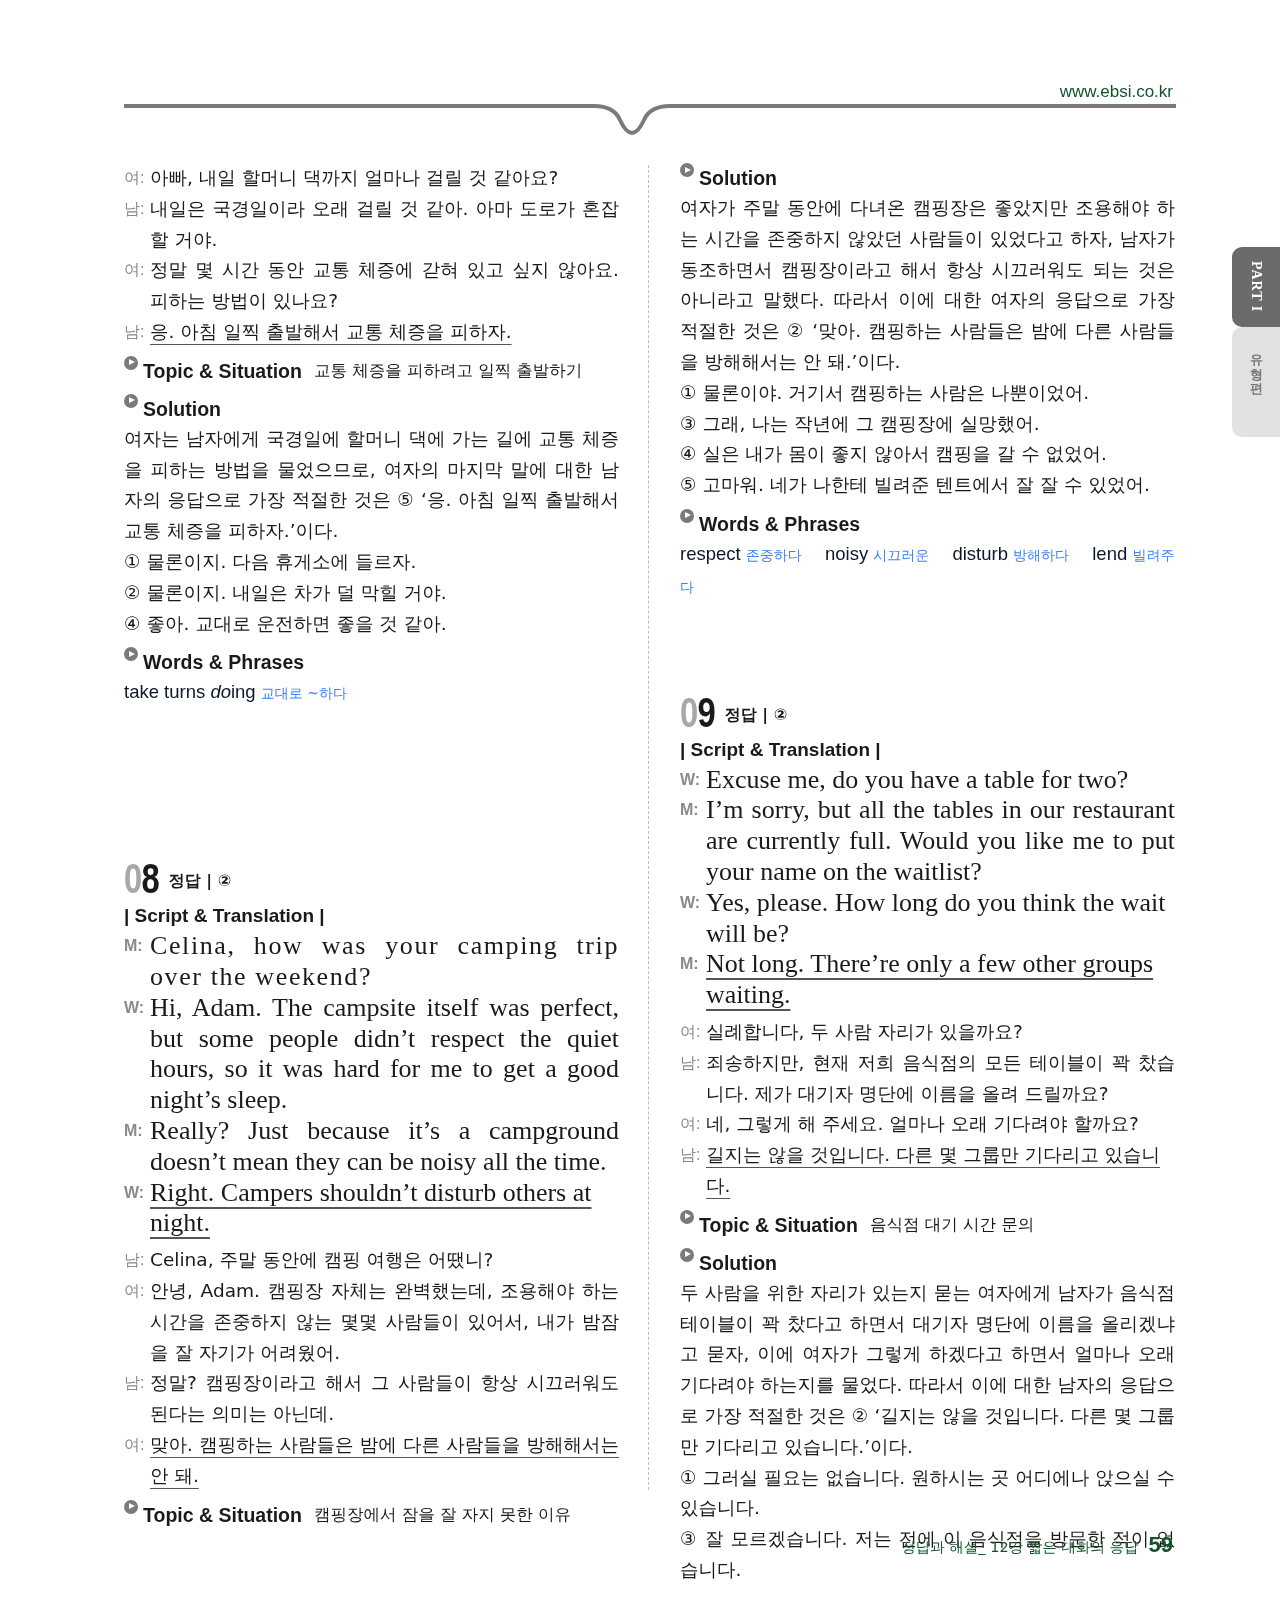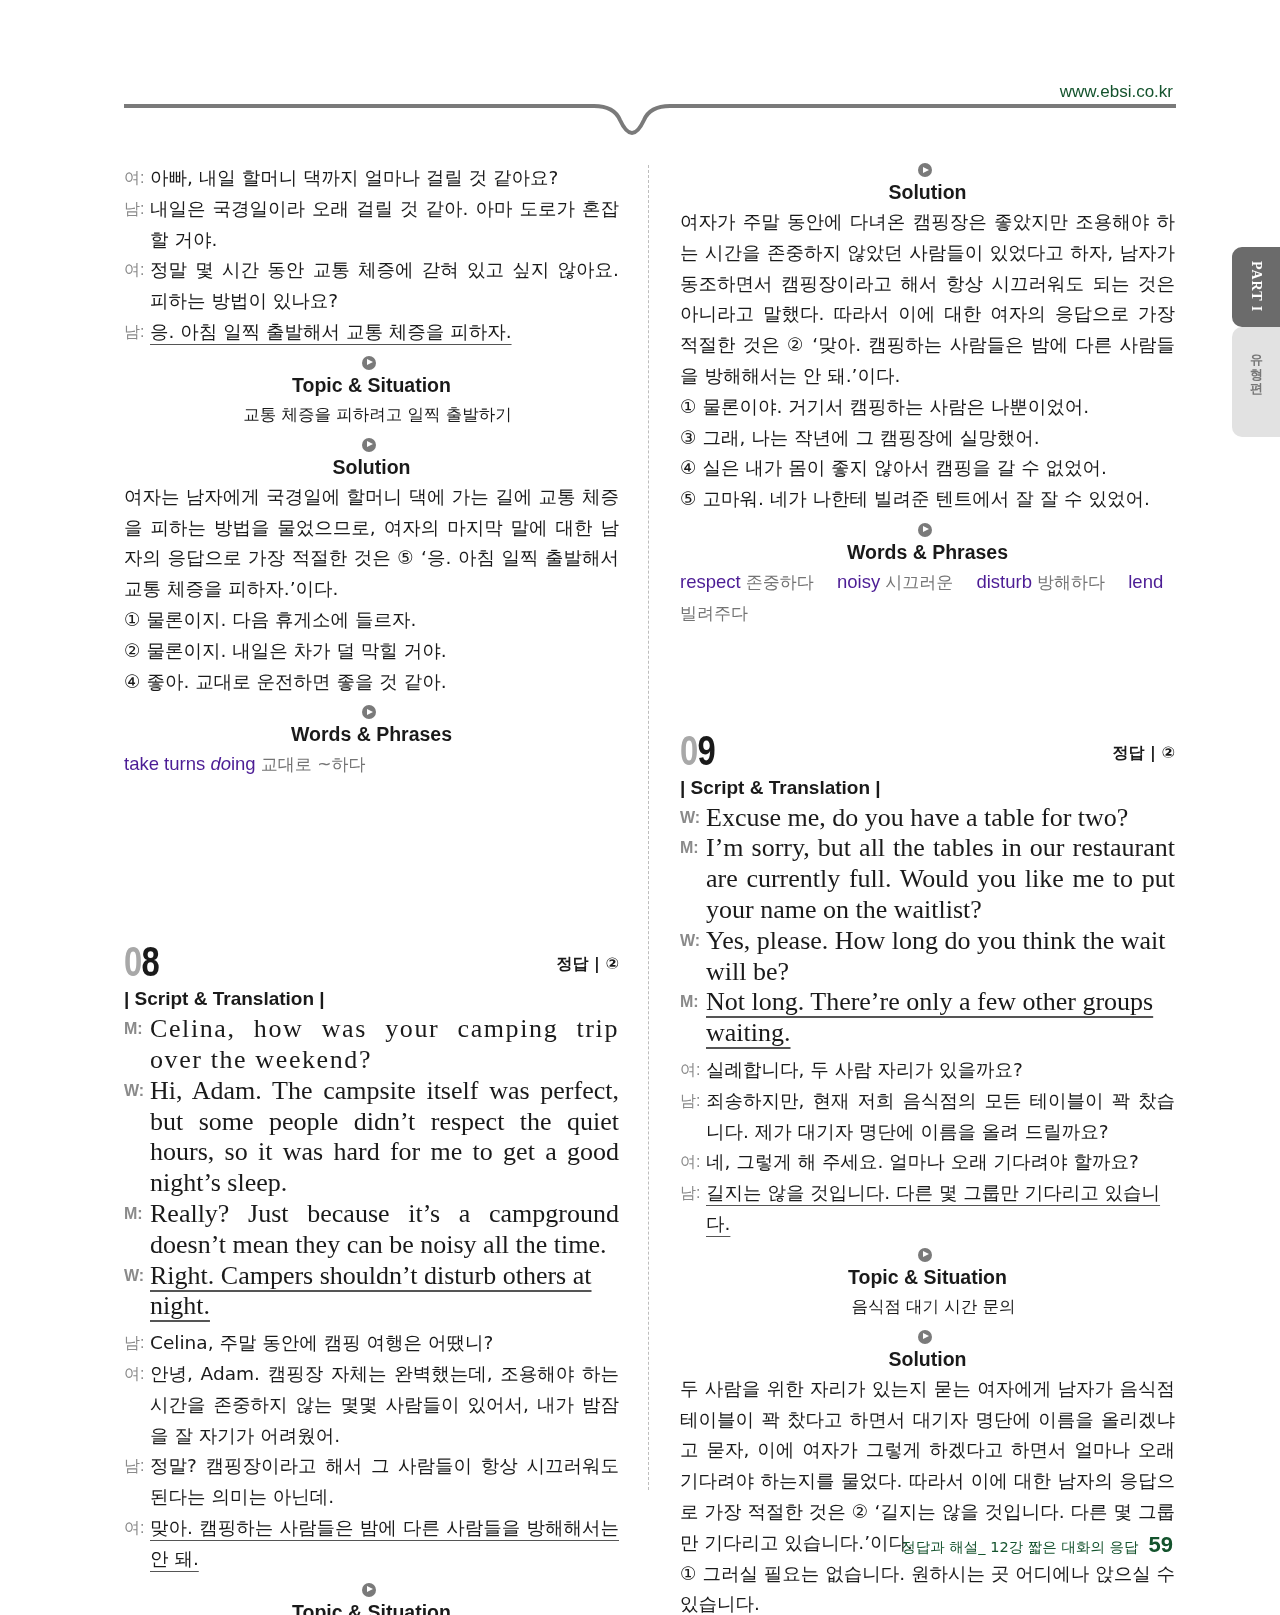--- a/index.html
+++ b/index.html
@@ -33,33 +33,33 @@
   .turn { display: flex; }
   .spk { color: #8a8a8a; font-size: 16px; font-weight: bold; width: 26px; flex: none; font-family: "Liberation Sans", sans-serif; }
   .spk.ko { font-weight: normal; }
   .utt { flex: 1; }
   .serif { font-family: "Liberation Serif", serif; font-size: 26px; }
   .justify { text-align: justify; }
   .ul { text-decoration: underline; text-decoration-color: #555; text-underline-offset: 6px; }
 
   .sec-head {
     font-family: "Liberation Sans", sans-serif; font-weight: bold; font-size: 19.5px;
-    display: flex; align-items: center; margin-top: 8px; line-height: 30px; flex-direction: column;
+    display: flex; align-items: flex-start; margin-top: 8px; line-height: 30px;
   }
   .play { width: 14px; height: 14px; border-radius: 50%; background: #7a7a7a; position: relative; margin-right: 5px; flex: none; }
   .play::after { content: ""; position: absolute; left: 5px; top: 3.5px; border-left: 6px solid #fff; border-top: 3.5px solid transparent; border-bottom: 3.5px solid transparent; }
   .sec-sub { font-weight: normal; font-size: 16.5px; margin-left: 12px; font-family: "DejaVu Sans", sans-serif; }
   .para { text-align: justify; }
   .opt { }
   .words { font-family: "Liberation Sans", sans-serif; font-size: 18.5px; }
-  .words .en { color: #4c1d95; }
-  .words .ko { color: #737373; font-size: 17px; margin-right: 18px; font-family: "DejaVu Sans", sans-serif; }
+  .words .en { color: #0f172a; }
+  .words .ko { color: #3b82f6; font-size: 14px; margin-right: 18px; font-family: "DejaVu Sans", sans-serif; }
   .words i { font-style: italic; }
 
-  .qhead { display: flex; justify-content: space-between; align-items: flex-end; margin-top: 12px; }
+  .qhead { display: flex; justify-content: flex-start; align-items: flex-end; margin-top: 0; }
   .qnum { font-family: "Liberation Sans", sans-serif; font-weight: bold; font-size: 42px; line-height: 44px; letter-spacing: -1px; transform: scaleX(0.78); transform-origin: left bottom; }
   .qnum .lead { color: #a8a8a8; }
   .answer { font-size: 16px; font-weight: bold; font-family: "DejaVu Sans", sans-serif; padding-bottom: 4px; }
   .script-title { font-family: "Liberation Sans", sans-serif; font-weight: bold; font-size: 19px; line-height: 30px; }
   .ko-block { margin-top: 6px; }
 
   .footer {
     position: absolute; right: 107px; top: 1532px; display: flex; align-items: baseline;
     font-size: 14.5px; color: #14532d;
   }

